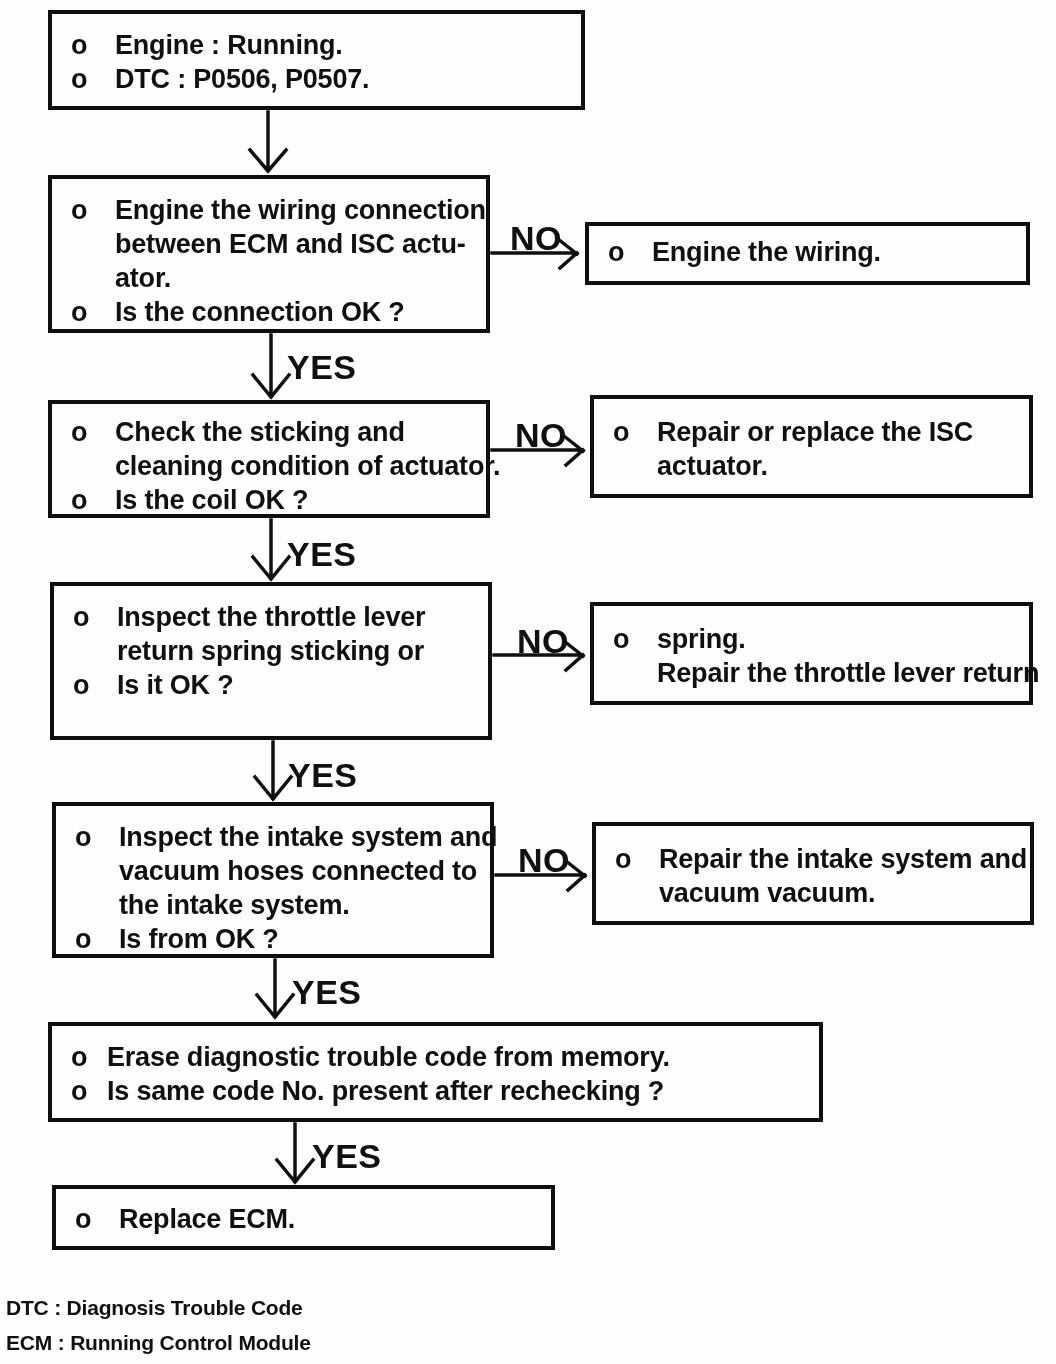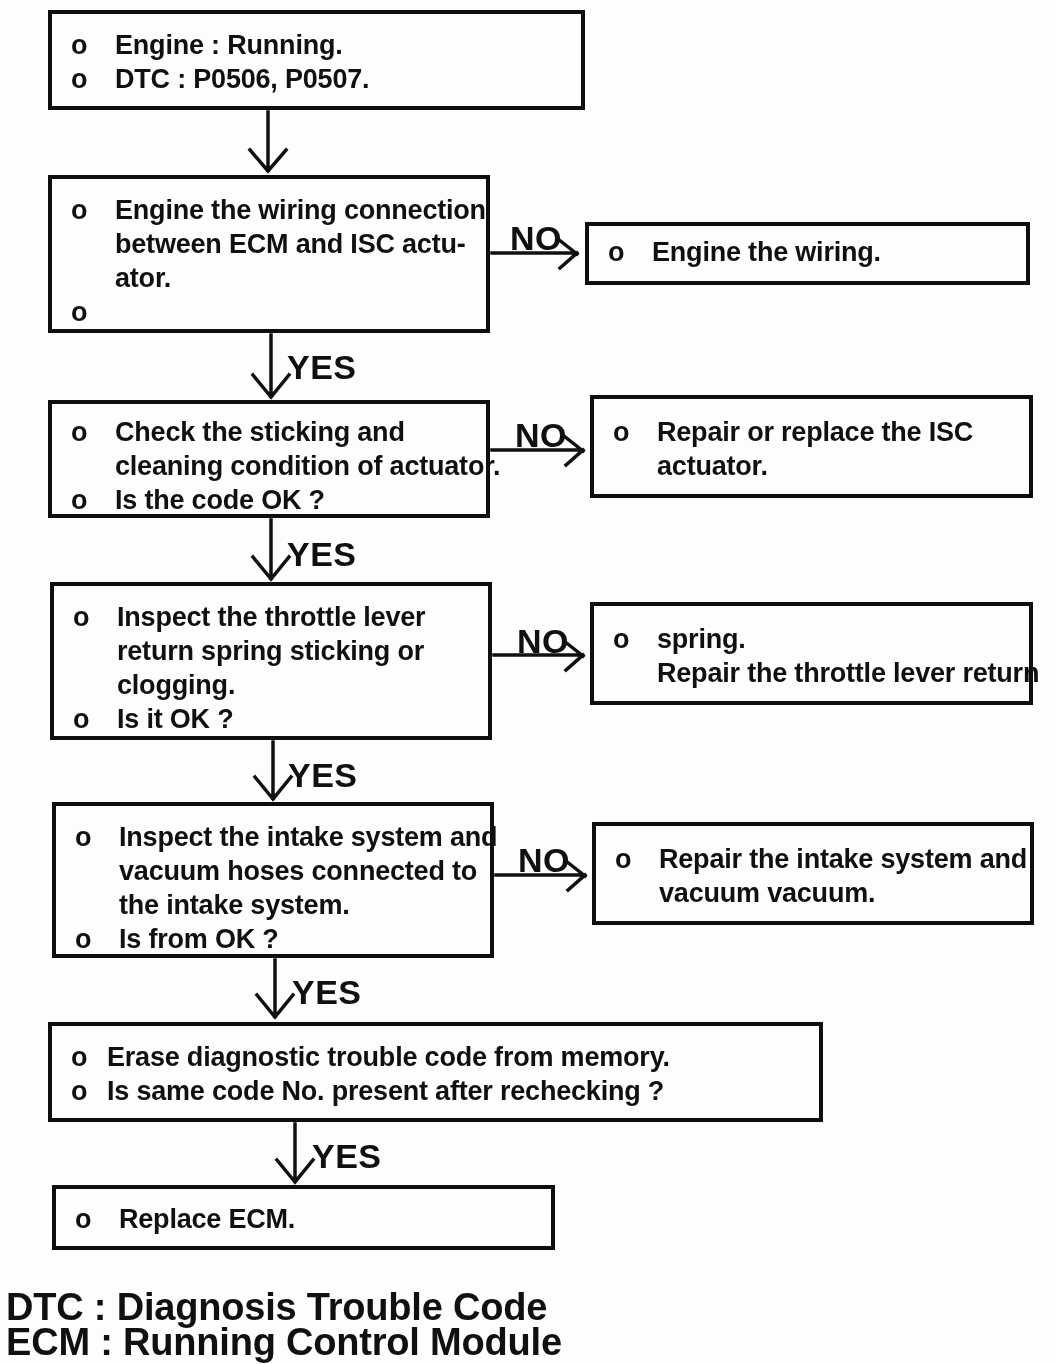--- a/index.html
+++ b/index.html
@@ -30,21 +30,21 @@
   .ln{display:block;white-space:nowrap;}
   .lbl{
     position:absolute;
     font-size:34px;
     font-weight:bold;
     letter-spacing:0.5px;
   }
   .legend{
     position:absolute;
     left:6px;top:1290px;
-    font-size:38px;
+    font-size:21px;
     font-weight:bold;
     line-height:35px;
     letter-spacing:-0.2px;
   }
 </style>
 </head>
 <body>
 
 <div class="page">
 
@@ -82,20 +82,23 @@
     <div class="item">
       <span class="bullet">o</span>
       <div class="txt">
         <span class="ln">Engine the wiring connection</span>
         <span class="ln">between ECM and ISC actu-</span>
         <span class="ln">ator.</span>
       </div>
     </div>
     <div class="item">
       <span class="bullet">o</span>
+      <div class="txt">
+          <span class="ln">Is the connection OK ?</span>
+        </div>
     </div>
   </div>
   <div class="lbl" style="left:510px;top:219px;">NO</div>
   <div class="box" style="left:585px;top:222px;width:445px;height:63px;padding-top:9px;">
     <div class="item">
       <span class="bullet">o</span>
       <div class="txt">
           <span class="ln">Engine the wiring.</span>
         </div>
     </div>
@@ -106,21 +109,21 @@
     <div class="item">
       <span class="bullet">o</span>
       <div class="txt">
         <span class="ln">Check the sticking and</span>
         <span class="ln">cleaning condition of actuator.</span>
       </div>
     </div>
     <div class="item">
       <span class="bullet">o</span>
       <div class="txt">
-          <span class="ln">Is the code OK ?</span>
+          <span class="ln">Is the coil OK ?</span>
         </div>
     </div>
   </div>
   <div class="lbl" style="left:515px;top:416px;">NO</div>
   <div class="box" style="left:590px;top:395px;width:443px;height:103px;padding-top:16px;">
     <div class="item">
       <span class="bullet">o</span>
       <div class="txt">
         <span class="ln">Repair or replace the ISC</span>
         <span class="ln">actuator.</span>
@@ -128,21 +131,20 @@
     </div>
   </div>
   <div class="lbl" style="left:287px;top:535px;">YES</div>
 
   <div class="box" style="left:50px;top:582px;width:442px;height:158px;padding-top:14px;">
     <div class="item">
       <span class="bullet">o</span>
       <div class="txt">
         <span class="ln">Inspect the throttle lever</span>
         <span class="ln">return spring sticking or</span>
-        <span class="ln">clogging.</span>
       </div>
     </div>
     <div class="item">
       <span class="bullet">o</span>
       <div class="txt">
           <span class="ln">Is it OK ?</span>
         </div>
     </div>
   </div>
   <div class="lbl" style="left:517px;top:622px;">NO</div>

